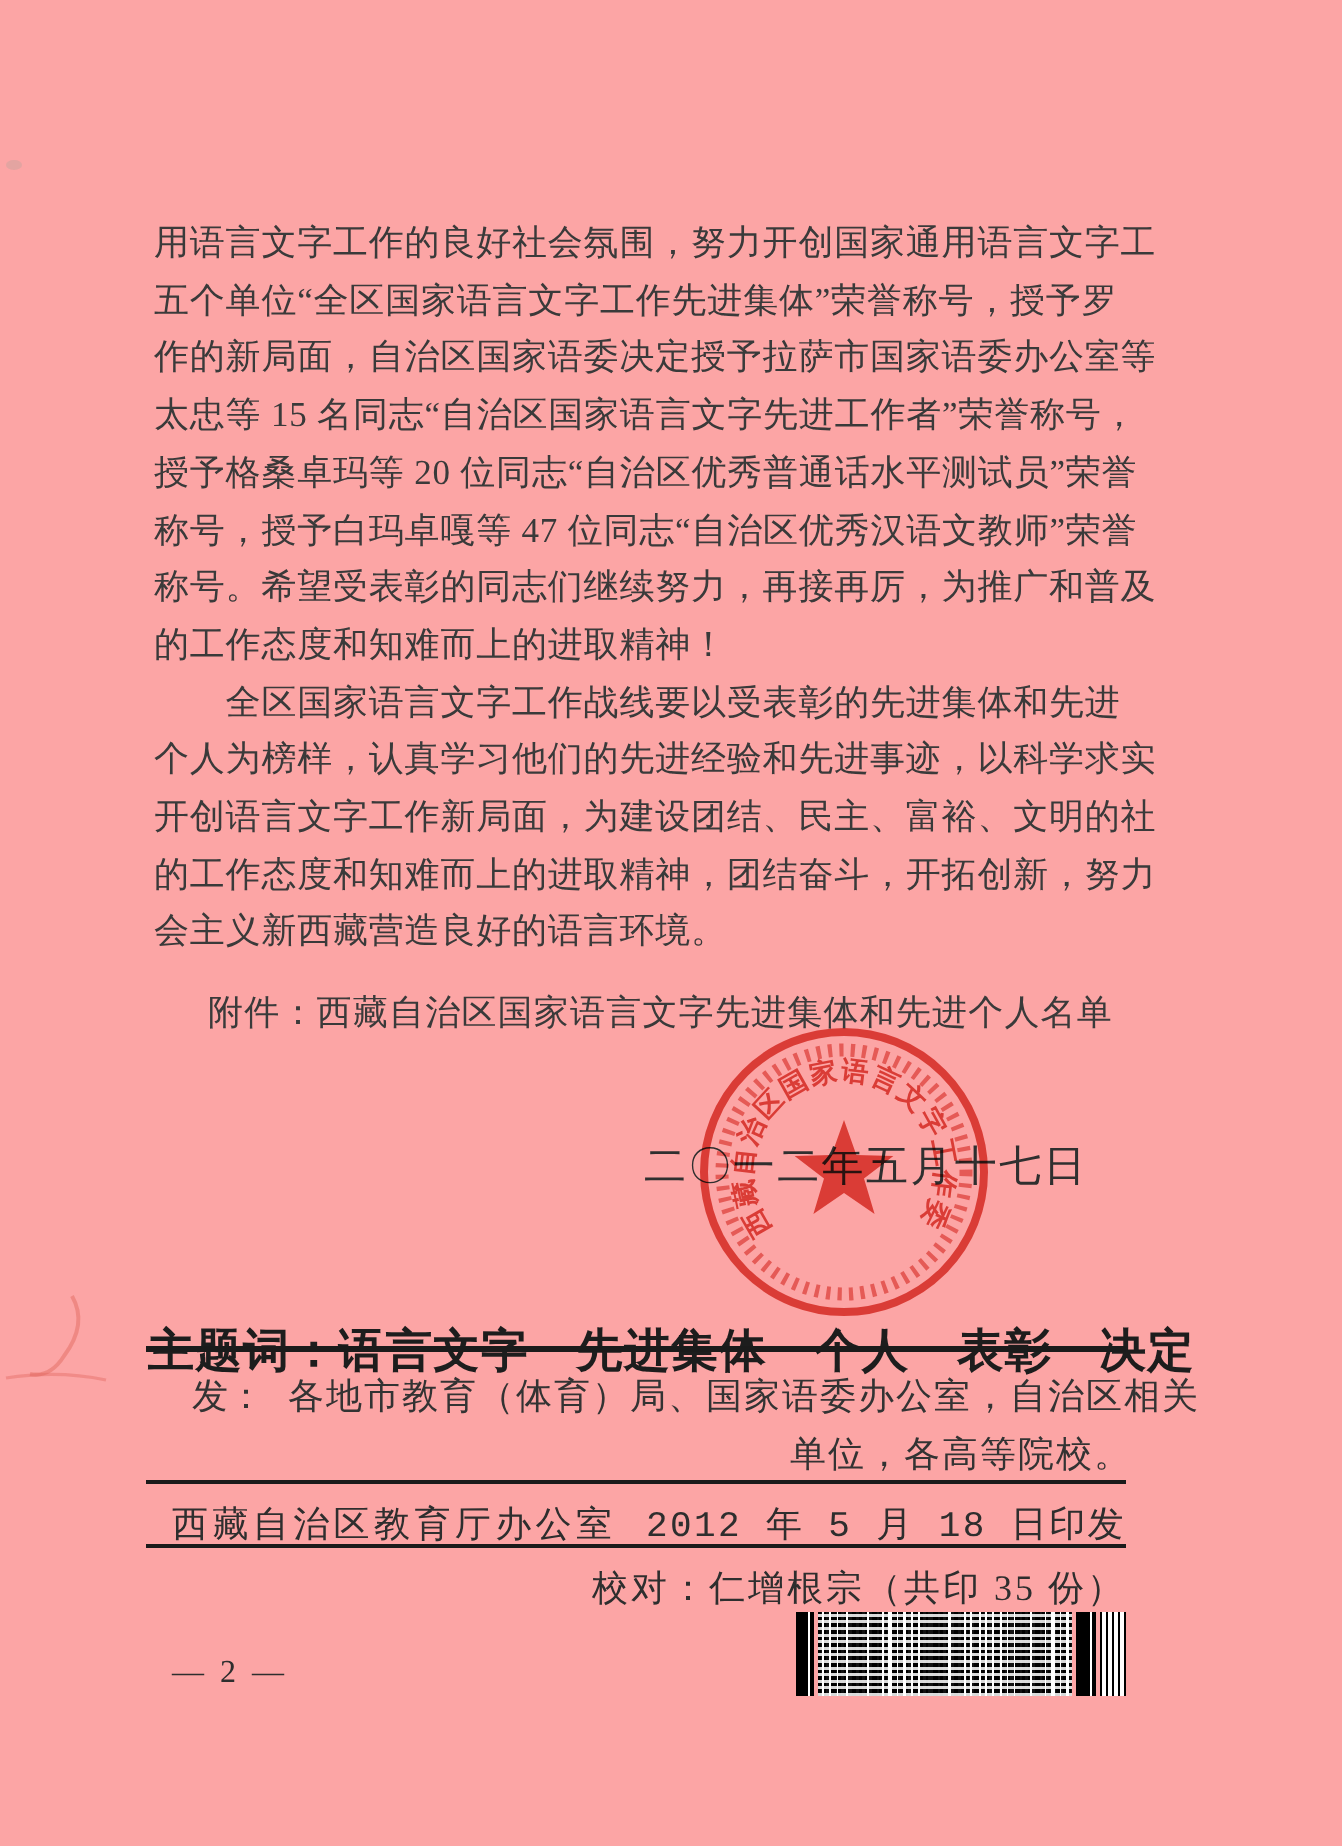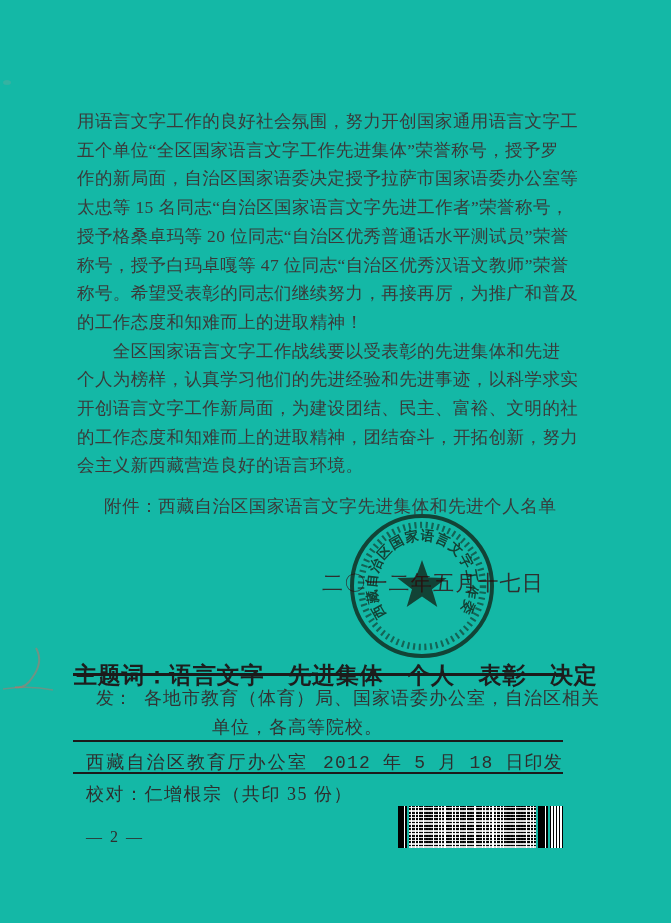--- a/index.html
+++ b/index.html
@@ -1,18 +1,18 @@
 <!DOCTYPE html>
 <html><head>
 <meta charset="utf-8">
 <style>
   html,body{margin:0;padding:0;background:#ffffff;}
   .page{
     position:relative;width:671px;height:923px;overflow:hidden;
-    background:#14b8a6;
+    background:#fca5a5;
     font-family:"Liberation Serif","DejaVu Serif",serif;
     color:#3a3a3a;
   }
   
   .doc-body{
     position:absolute;left:77px;top:107px;width:520px;
     font-size:17.5px;line-height:28.7px;letter-spacing:.4px;
   }
   .doc-line{white-space:nowrap;}
   .attach-line{
@@ -40,31 +40,31 @@
   .rule{position:absolute;left:73px;width:490px;background:#1b1b1b;}
   .rule-1{top:673px;height:2.6px;}
   .rule-2{top:740px;height:1.8px;}
   .rule-3{top:772px;height:1.8px;}
   .dist-row{
     position:absolute;left:96px;top:684px;width:470px;
     font-size:18px;line-height:29px;color:#333;
   }
   .dist-row .label{position:absolute;left:0;top:0;}
   .dist-row .l1{margin-left:48px;white-space:nowrap;letter-spacing:1px;}
-  .dist-row .l2{margin-left:116px;white-space:nowrap;letter-spacing:1px;}
+  .dist-row .l2{margin-left:37px;white-space:nowrap;letter-spacing:1px;text-align:right;}
   .issuer-row{
     position:absolute;left:86px;top:750px;width:477px;
     display:flex;justify-content:space-between;align-items:baseline;
     font-size:18px;color:#2e2e2e;font-family:Liberation Mono, monospace;
   }
   .issuer-row .issuer{letter-spacing:2.2px;white-space:nowrap;}
   .issuer-row .pdate{letter-spacing:1.2px;white-space:nowrap;}
   .proof-row{
     position:absolute;left:86px;top:782px;width:477px;
-    display:flex;justify-content:flex-start;align-items:baseline;
+    display:flex;justify-content:flex-end;align-items:baseline;
     font-size:18px;color:#2e2e2e;
   }
   .proof-row .pl{letter-spacing:1.5px;white-space:nowrap;}
   .proof-row .copies{letter-spacing:1.5px;white-space:nowrap;}
   
   .barcode{
     position:absolute;left:398px;top:806px;width:165px;height:42px;
     display:flex;
   }
   .bc-guard-l{width:9px;height:100%;

